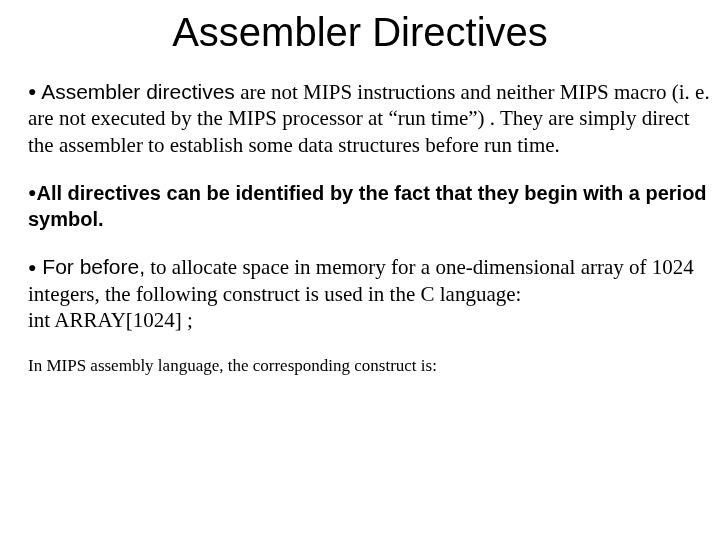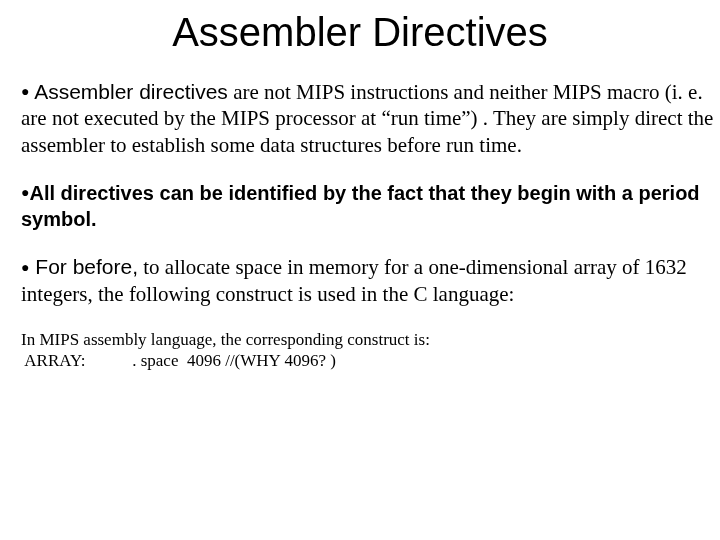--- a/index.html
+++ b/index.html
@@ -20,21 +20,21 @@
   .title {
     font-family: Arial, Helvetica, sans-serif;
     font-size: 40px;
     font-weight: normal;
     text-align: center;
     margin-bottom: 24px;
   }
   .content {
     font-size: 21px;
     line-height: 1.25;
-    padding: 0 4px 0 21px;
+    padding: 0 4px 0 28px;
   }
   .para {
     margin-bottom: 22px;
   }
   .bullet {
     font-family: Arial, Helvetica, sans-serif;
     font-size: 14px;
     vertical-align: middle;
     display: inline-block;
     position: relative;
@@ -68,22 +68,22 @@
 
     <div class="para">
       <span class="bullet">●</span><span class="sans-lead"> Assembler directives</span><span> are not MIPS instructions and neither MIPS macro (i. e. are not executed  by the MIPS processor at “run time”) . They are simply direct the assembler to establish some data structures before run  time.</span>
     </div>
 
     <div class="para">
       <span class="bullet">●</span><span class="bold-sans">All directives can be identified by the fact that they begin with  a period symbol.</span>
     </div>
 
     <div class="para">
-      <span class="bullet">●</span><span class="sans-lead"> For before,</span><span> to allocate space in memory for a one-dimensional array of 1632 integers, the following construct is used in the C language:</span>
+      <span class="bullet">●</span><span class="sans-lead"> For before,</span><span> to allocate space in memory for a one-dimensional array of 1024 integers, the following construct is used in the C language:</span>
+      <div> int ARRAY[1024] ;</div>
     </div>
 
     <div class="code-block">
       <div>  In MIPS assembly language, the corresponding construct is:</div>
-      <div class="code-line"> ARRAY:           . space  4096 //(WHY 4096? )</div>
     </div>
 
   </div>
 </div>
 
 </body></html>

